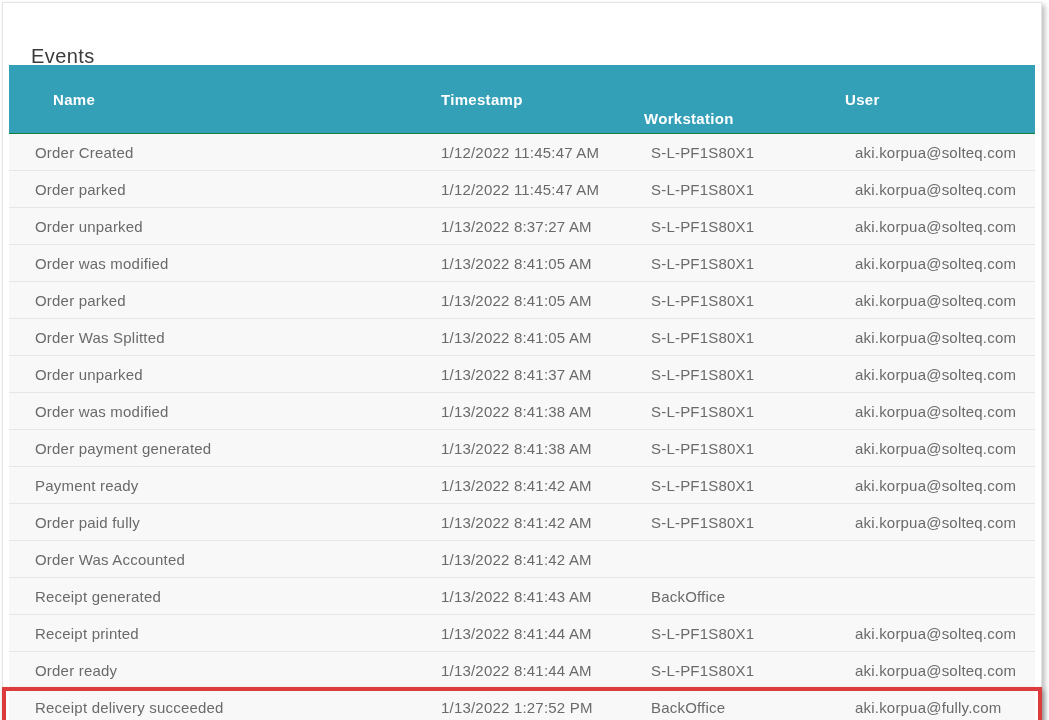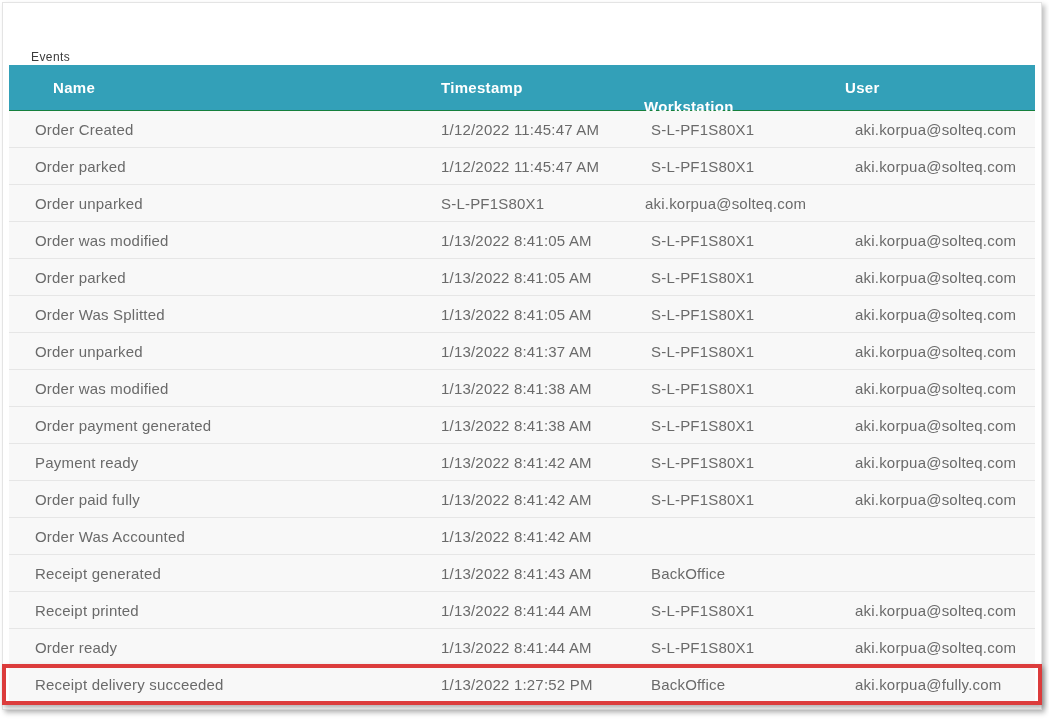--- a/index.html
+++ b/index.html
@@ -24,33 +24,33 @@
     box-shadow: 3px 3px 5px rgba(0,0,0,0.25);
     box-sizing: border-box;
   }
   .card-title-row {
     height: 62px;
     display: flex;
     align-items: center;
     padding-left: 28px;
   }
   .card-title {
-    font-size: 12px;
+    font-size: 20px;
     font-weight: 500;
     letter-spacing: 0.4px;
     color: #3b3b3b;
     margin-top: 45px;
   }
   .table {
     padding: 0 6px 6px 6px;
   }
   .thead {
     display: flex;
     align-items: center;
-    height: 45px;
+    height: 68px;
     background: #33A0B8;
     color: #ffffff;
     font-size: 15px;
     font-weight: 700;
     letter-spacing: 0.3px;
   }
   .th, .td {
     box-sizing: border-box;
     white-space: nowrap;
     overflow: hidden;
@@ -115,20 +115,21 @@
     <div class="td col-user">aki.korpua@solteq.com</div>
   </div>
         <div class="tr">
     <div class="td col-name">Order parked</div>
     <div class="td col-timestamp">1/12/2022 11:45:47 AM</div>
     <div class="td col-workstation">S-L-PF1S80X1</div>
     <div class="td col-user">aki.korpua@solteq.com</div>
   </div>
         <div class="tr">
     <div class="td col-name">Order unparked</div>
+    <div class="td col-timestamp">1/13/2022 8:37:27 AM</div>
     <div class="td col-workstation">S-L-PF1S80X1</div>
     <div class="td col-user">aki.korpua@solteq.com</div>
   </div>
         <div class="tr">
     <div class="td col-name">Order was modified</div>
     <div class="td col-timestamp">1/13/2022 8:41:05 AM</div>
     <div class="td col-workstation">S-L-PF1S80X1</div>
     <div class="td col-user">aki.korpua@solteq.com</div>
   </div>
         <div class="tr">

